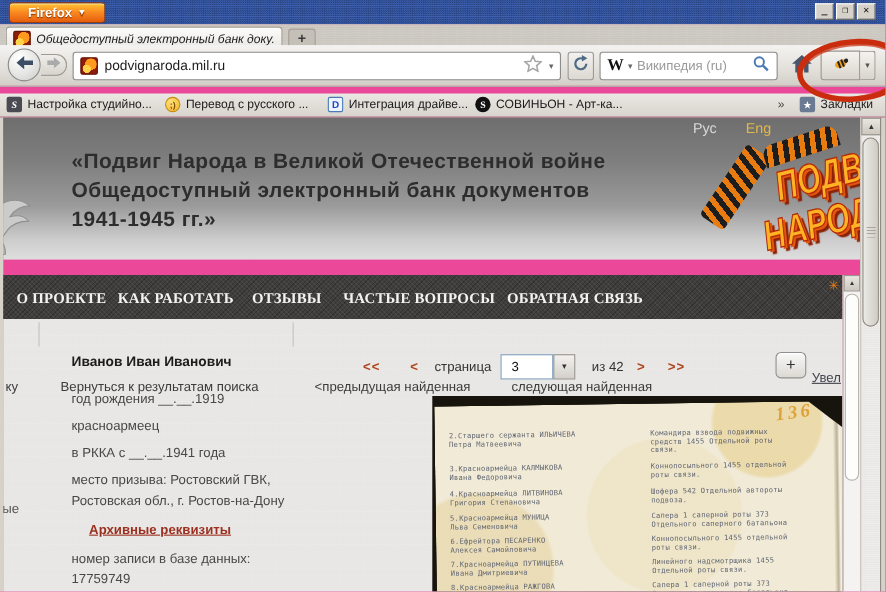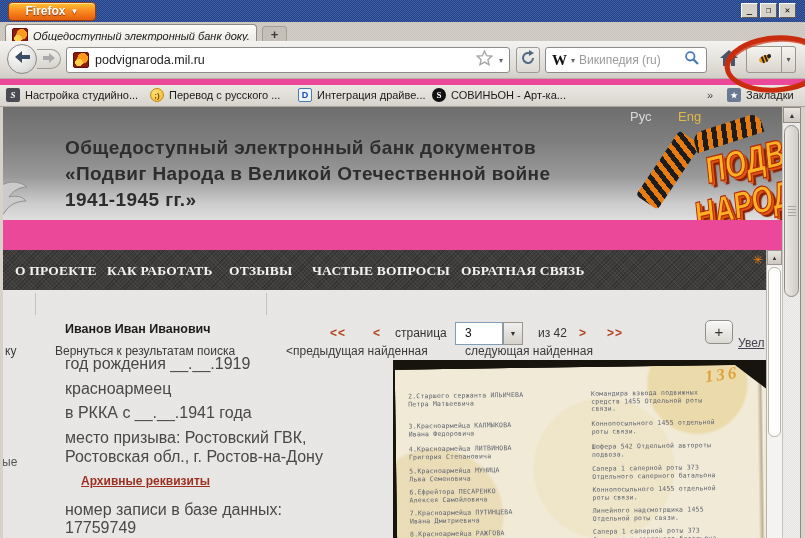--- a/index.html
+++ b/index.html
@@ -84,21 +84,21 @@
     color:#7a4a00; border:1px solid #c88a10; font-size:8px; font-family:"Liberation Sans",sans-serif; }
   .ic-d { background:#eef4fc; border:1px solid #4a7ab5; color:#1a46c8; font-family:"Liberation Sans",sans-serif; }
   .ic-s { background:#111; color:#fff; border-radius:50%; }
   .ic-bm { background:#6a7a92; color:#fff; font-size:8px; }
   .bm-chevron { position:absolute; left:707px; top:4px; font-size:11px; color:#444; }
 
   
   .side-border-l { position:absolute; left:0; top:107px; width:3px; height:431px; background:#d6d2ca; }
   .side-border-r { position:absolute; left:800px; top:107px; width:5px; height:431px; background:#d6d2ca; border-left:1px solid #8f8b84; }
 
-  .site-header { position:absolute; left:3px; top:107px; width:779px; height:113px; overflow:hidden;
+  .site-header { position:absolute; left:3px; top:107px; width:779px; height:129px; overflow:hidden;
     background:linear-gradient(180deg,#6e6e6e 0%,#7e7e7e 30%,#9a9a9a 62%,#cdcdcd 86%,#dedede 100%); }
   .lang { position:absolute; top:2px; font-size:13px; }
   .lang-rus { left:627px; color:#d9d9d9; }
   .lang-eng { left:675px; color:#e3b84a; }
   .site-title { position:absolute; left:62px; top:28px; font-size:19px; font-weight:bold;
     color:#2d2d2d; line-height:26px; letter-spacing:.4px; white-space:nowrap; }
   .eagle { position:absolute; left:-10px; top:66px; }
   .logo { position:absolute; left:640px; top:18px; width:170px; height:130px; transform:rotate(-4deg); }
   .ribbon { position:absolute; left:14px; top:2px; width:26px; height:78px; border-radius:4px;
     transform:rotate(38deg);
@@ -132,21 +132,21 @@
     border:1px solid #7f9db9; font-size:12px; color:#111; line-height:21px; padding-left:9px; }
   .pg-drop { position:absolute; left:500px; top:32px; width:20px; height:23px;
     background:linear-gradient(#f2f1ef,#d3d0ca); border:1px solid #9a968e; font-size:7px; color:#333;
     display:flex; align-items:center; justify-content:center; }
   .zoom-btn { position:absolute; left:702px; top:30px; width:28px; height:24px; border-radius:5px;
     border:1px solid #8f8f8f; background:linear-gradient(#f8f8f7,#dcd9d3);
     font-size:15px; color:#333; text-align:center; line-height:21px; box-shadow:0 1px 0 #fff inset; }
   .zoom-link { position:absolute; left:735px; top:46px; font-size:12px; color:#44444e;
     text-decoration:underline; white-space:nowrap; }
 
-  .detail { position:absolute; left:62px; font-size:16px; color:#484848; white-space:nowrap; }
+  .detail { position:absolute; left:62px; font-size:12px; color:#484848; white-space:nowrap; }
   .archive-link { position:absolute; left:78px; font-size:12px; font-weight:bold; color:#9c3020;
     text-decoration:underline; }
   .left-trunc { position:absolute; left:-1px; font-size:12px; color:#555; }
 
   
   .scan { position:absolute; left:390px; top:70px; width:373px; height:178px; background:#17130d; overflow:hidden; }
   .paper { position:absolute; left:3px; top:7px; right:-8px; bottom:-14px;
     background:
       radial-gradient(circle at 80% 10%, rgba(224,188,90,.35) 0 14%, transparent 15%),
       radial-gradient(circle at 10% 80%, rgba(214,180,92,.25) 0 18%, transparent 19%),
@@ -307,22 +307,22 @@
   <div class="site-header">
     <span class="eagle">
       <svg width="46" height="62" viewBox="0 0 46 62">
           <path d="M2 18 C10 8 24 6 34 14 C26 14 20 18 16 24 C24 22 30 24 33 28 C25 28 18 31 14 36 C10 42 6 46 2 48 Z" fill="#cbcbcb" stroke="#8f8f8f" stroke-width="1"></path>
           <path d="M2 40 C8 44 12 50 12 58 L2 60 Z" fill="#b8b8b8" stroke="#8f8f8f" stroke-width="1"></path>
         </svg>
     </span>
     <span class="lang lang-rus">Рус</span>
     <span class="lang lang-eng">Eng</span>
     <div class="site-title">
+      <div>«Подвиг Народа в Великой Отечественной войне</div>
       <div>Общедоступный электронный банк документов</div>
-      <div>«Подвиг Народа в Великой Отечественной войне</div>
       <div>1941-1945 гг.»</div>
     </div>
     <div class="logo">
       <div class="ribbon"></div>
       <div class="ribbon2"></div>
       <div class="logo-word logo-w1">ПОДВИГ</div>
       <div class="logo-word logo-w2">НАРОДА</div>
     </div>
   </div>
 

